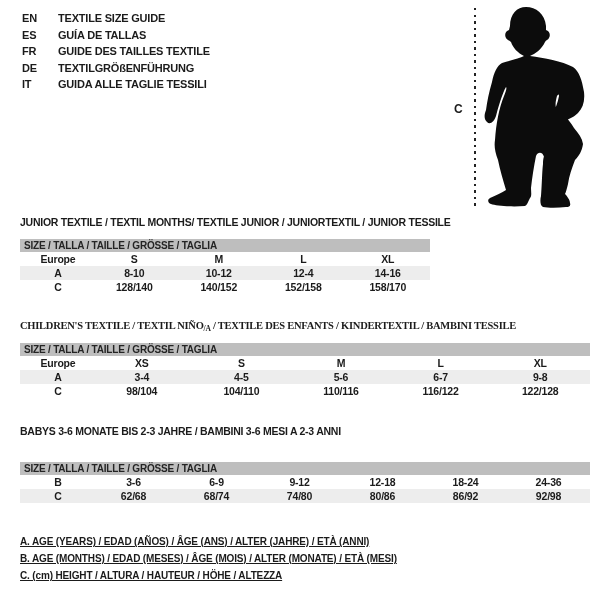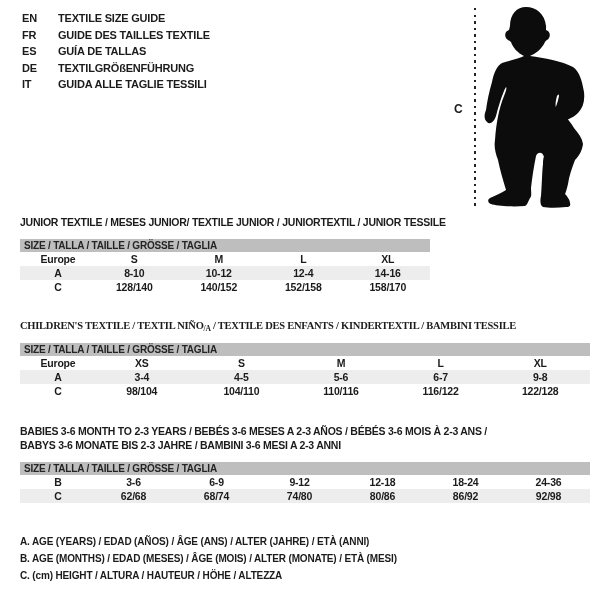--- a/index.html
+++ b/index.html
@@ -29,37 +29,37 @@
     background:#bebebe;text-align:left;font-size:10px;height:13px;
     padding-left:4px;color:#242424;
   }
   table.sizes td.lbl{text-align:center;padding-left:4px;}
   table.sizes tr.shade td{background:#ededed;}
   table.t1{width:410px;top:239px;}
   table.t2{width:570px;top:343px;}
   table.t3{width:570px;top:462px;}
   col.c-label{width:72px;}
   
-  .legend{position:absolute;left:20px;top:533px;font-size:10px;line-height:17px;letter-spacing:-0.15px;}
+  .legend{position:absolute;left:20px;top:533px;font-size:10px;line-height:17px;letter-spacing:-0.15px;text-decoration:underline;}
 </style>
 </head>
 <body>
 
 <div class="langs">
   <div class="lang-row">
     <span class="lang-code">EN</span>
     <span>TEXTILE SIZE GUIDE</span>
   </div>
   <div class="lang-row">
+    <span class="lang-code">ES</span>
+    <span>GUÍA DE TALLAS</span>
+  </div>
+  <div class="lang-row">
     <span class="lang-code">FR</span>
     <span>GUIDE DES TAILLES TEXTILE</span>
-  </div>
-  <div class="lang-row">
-    <span class="lang-code">ES</span>
-    <span>GUÍA DE TALLAS</span>
   </div>
   <div class="lang-row">
     <span class="lang-code">DE</span>
     <span>TEXTILGRÖßENFÜHRUNG</span>
   </div>
   <div class="lang-row">
     <span class="lang-code">IT</span>
     <span>GUIDA ALLE TAGLIE TESSILI</span>
   </div>
 </div>
@@ -112,21 +112,21 @@
     C 12 68, 15 62, 20 59
     C 30 56, 38 54, 42 52
     C 36 49, 31 44, 29 38
     C 27 36, 25 36, 24 34
     C 22 30, 24 27, 27 26
     L 28 22
     C 28 10, 35 3, 44 3
     Z"></path>
 </svg>
 
-<div class="sec-title" style="top:216px;">JUNIOR TEXTILE / MESES JUNIOR/ TEXTILE JUNIOR / JUNIORTEXTIL / JUNIOR TESSILE</div>
+<div class="sec-title" style="top:216px;">JUNIOR TEXTILE / TEXTIL MONTHS/ TEXTILE JUNIOR / JUNIORTEXTIL / JUNIOR TESSILE</div>
 <table class="sizes t1">
   <colgroup>
       <col class="c-label">
       <col>
       <col>
       <col>
       <col>
     </colgroup>
   <tbody>
       <tr>
@@ -193,21 +193,20 @@
     <td>98/104</td>
     <td>104/110</td>
     <td>110/116</td>
     <td>116/122</td>
     <td>122/128</td>
   </tr>
 </tbody>
   </table>
 
 <div class="sec-title" style="top:425px;">
-  <div>BABIES 3-6 MONTH TO 2-3 YEARS / BEBÉS 3-6 MESES A 2-3 AÑOS / BÉBÉS 3-6 MOIS À 2-3 ANS /</div>
   <div>BABYS 3-6 MONATE BIS 2-3 JAHRE / BAMBINI 3-6 MESI A 2-3 ANNI</div>
 </div>
 <table class="sizes t3">
   <colgroup>
       <col class="c-label">
       <col>
       <col>
       <col>
       <col>
       <col>

